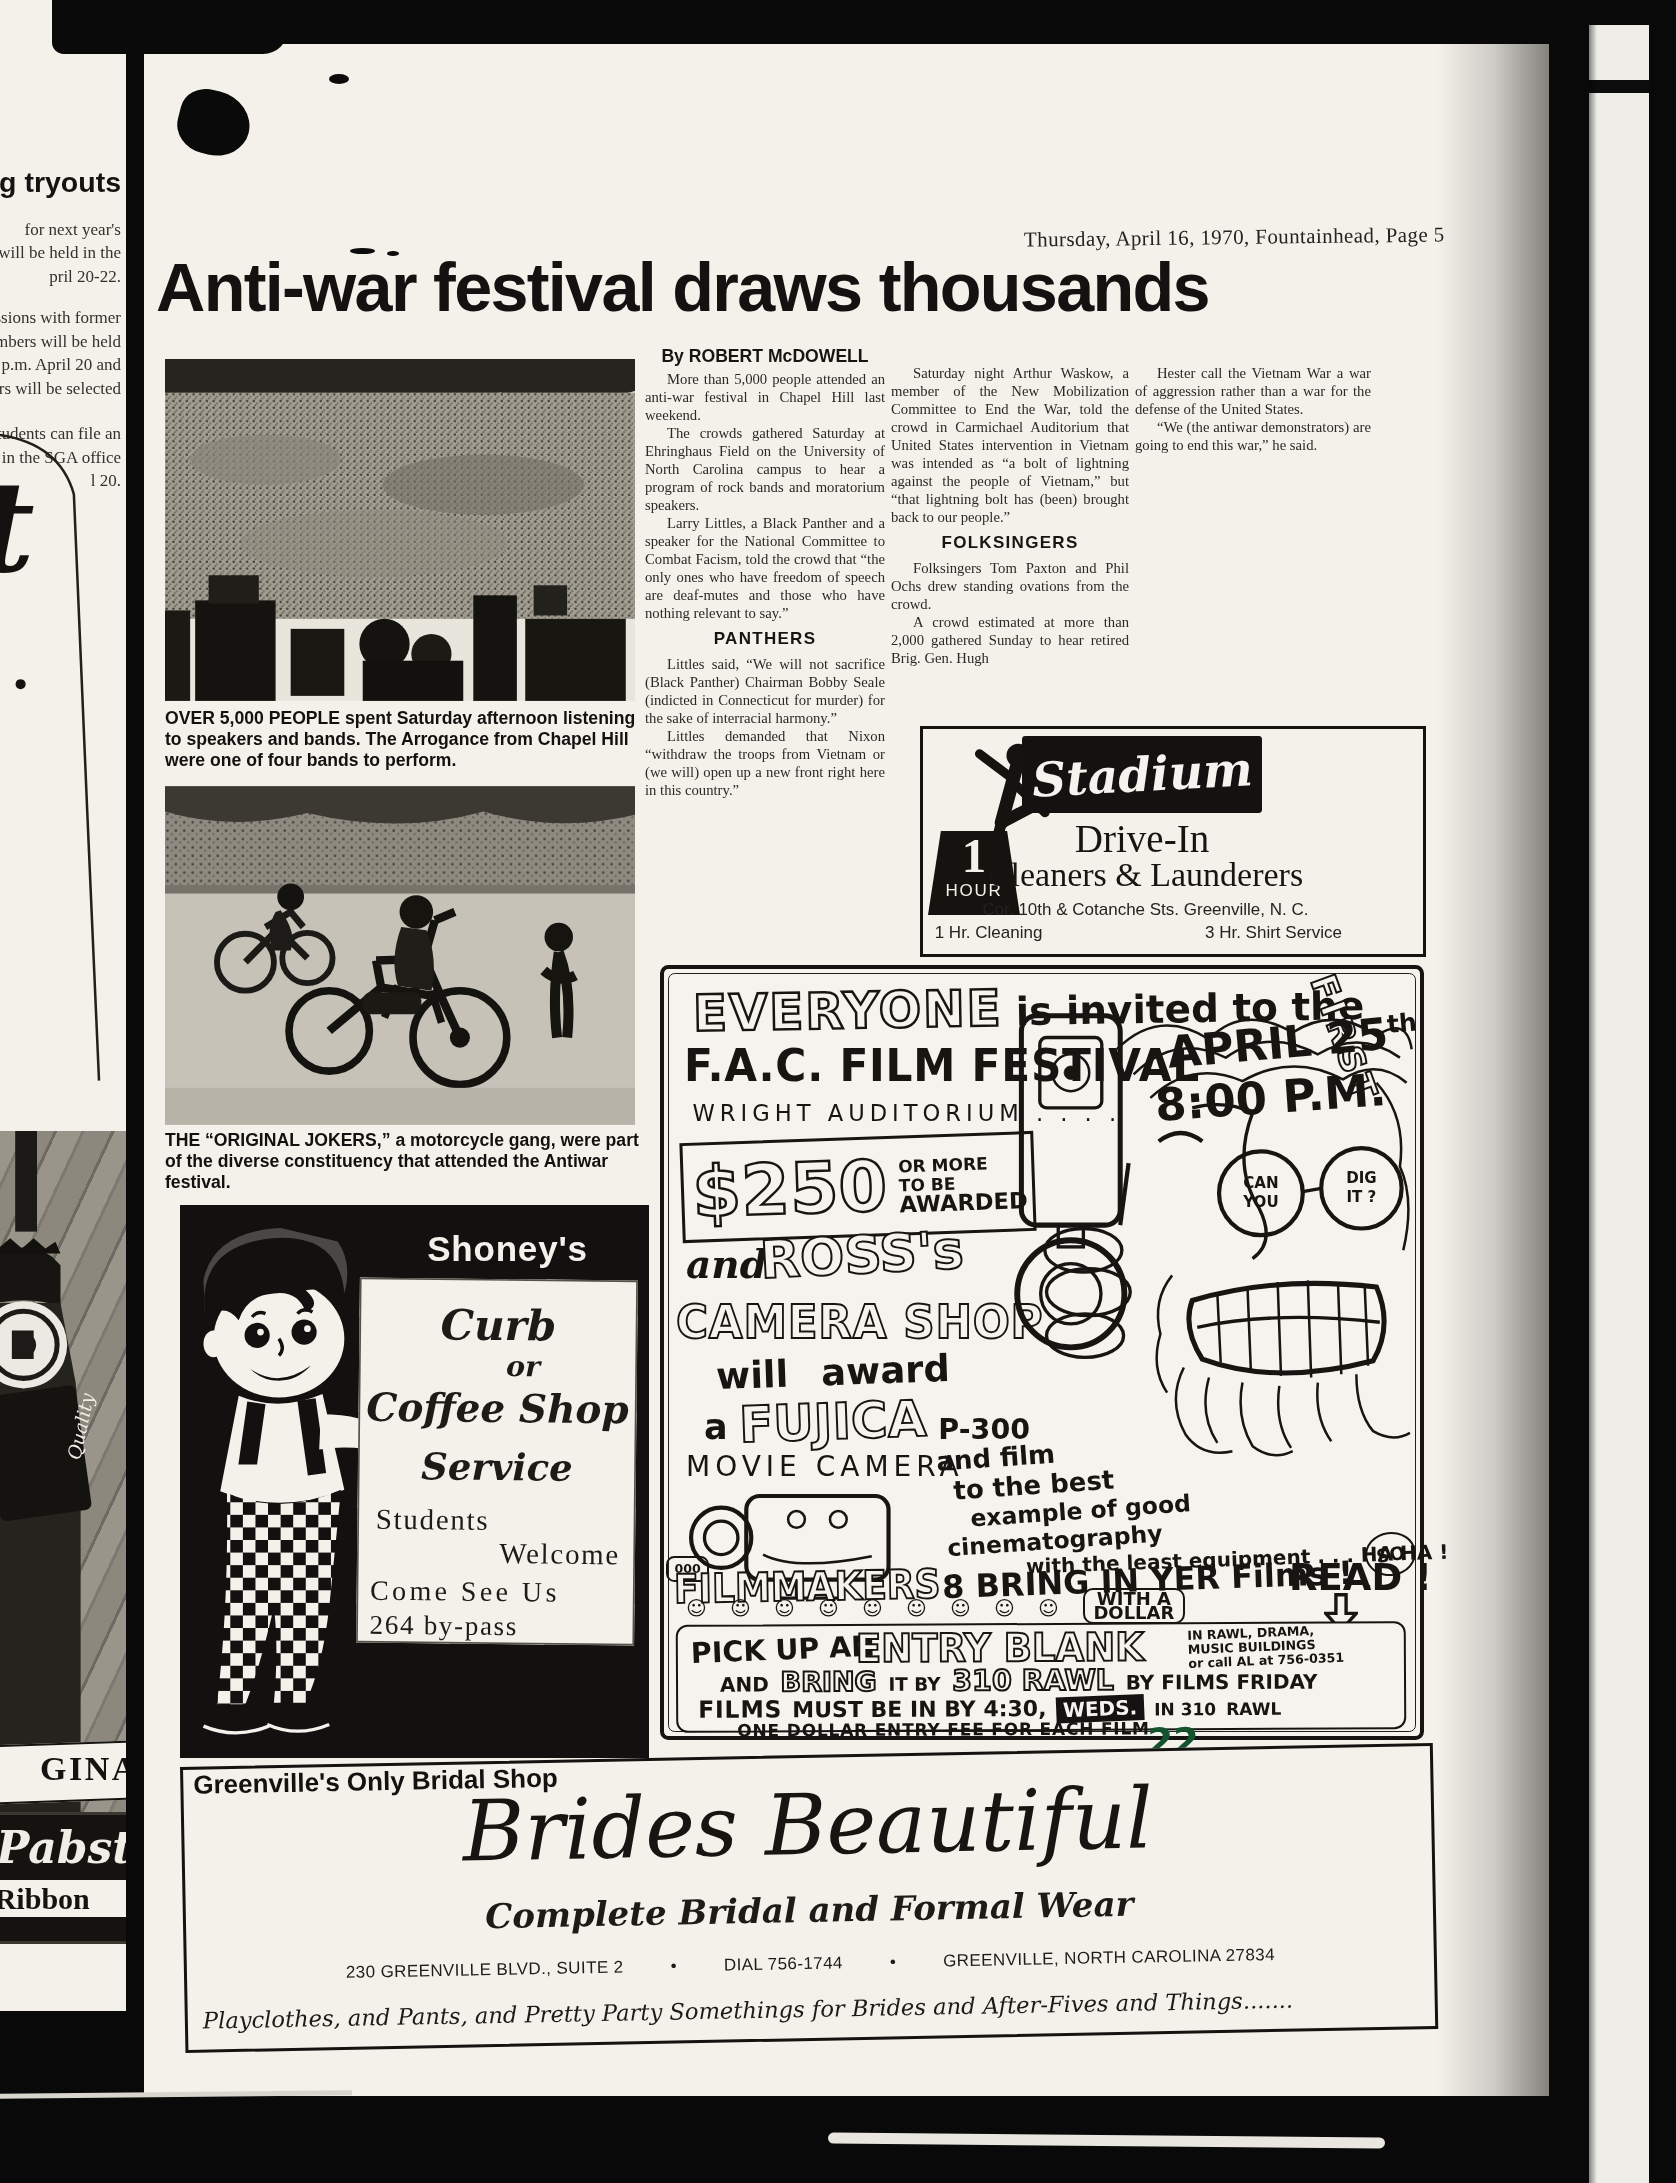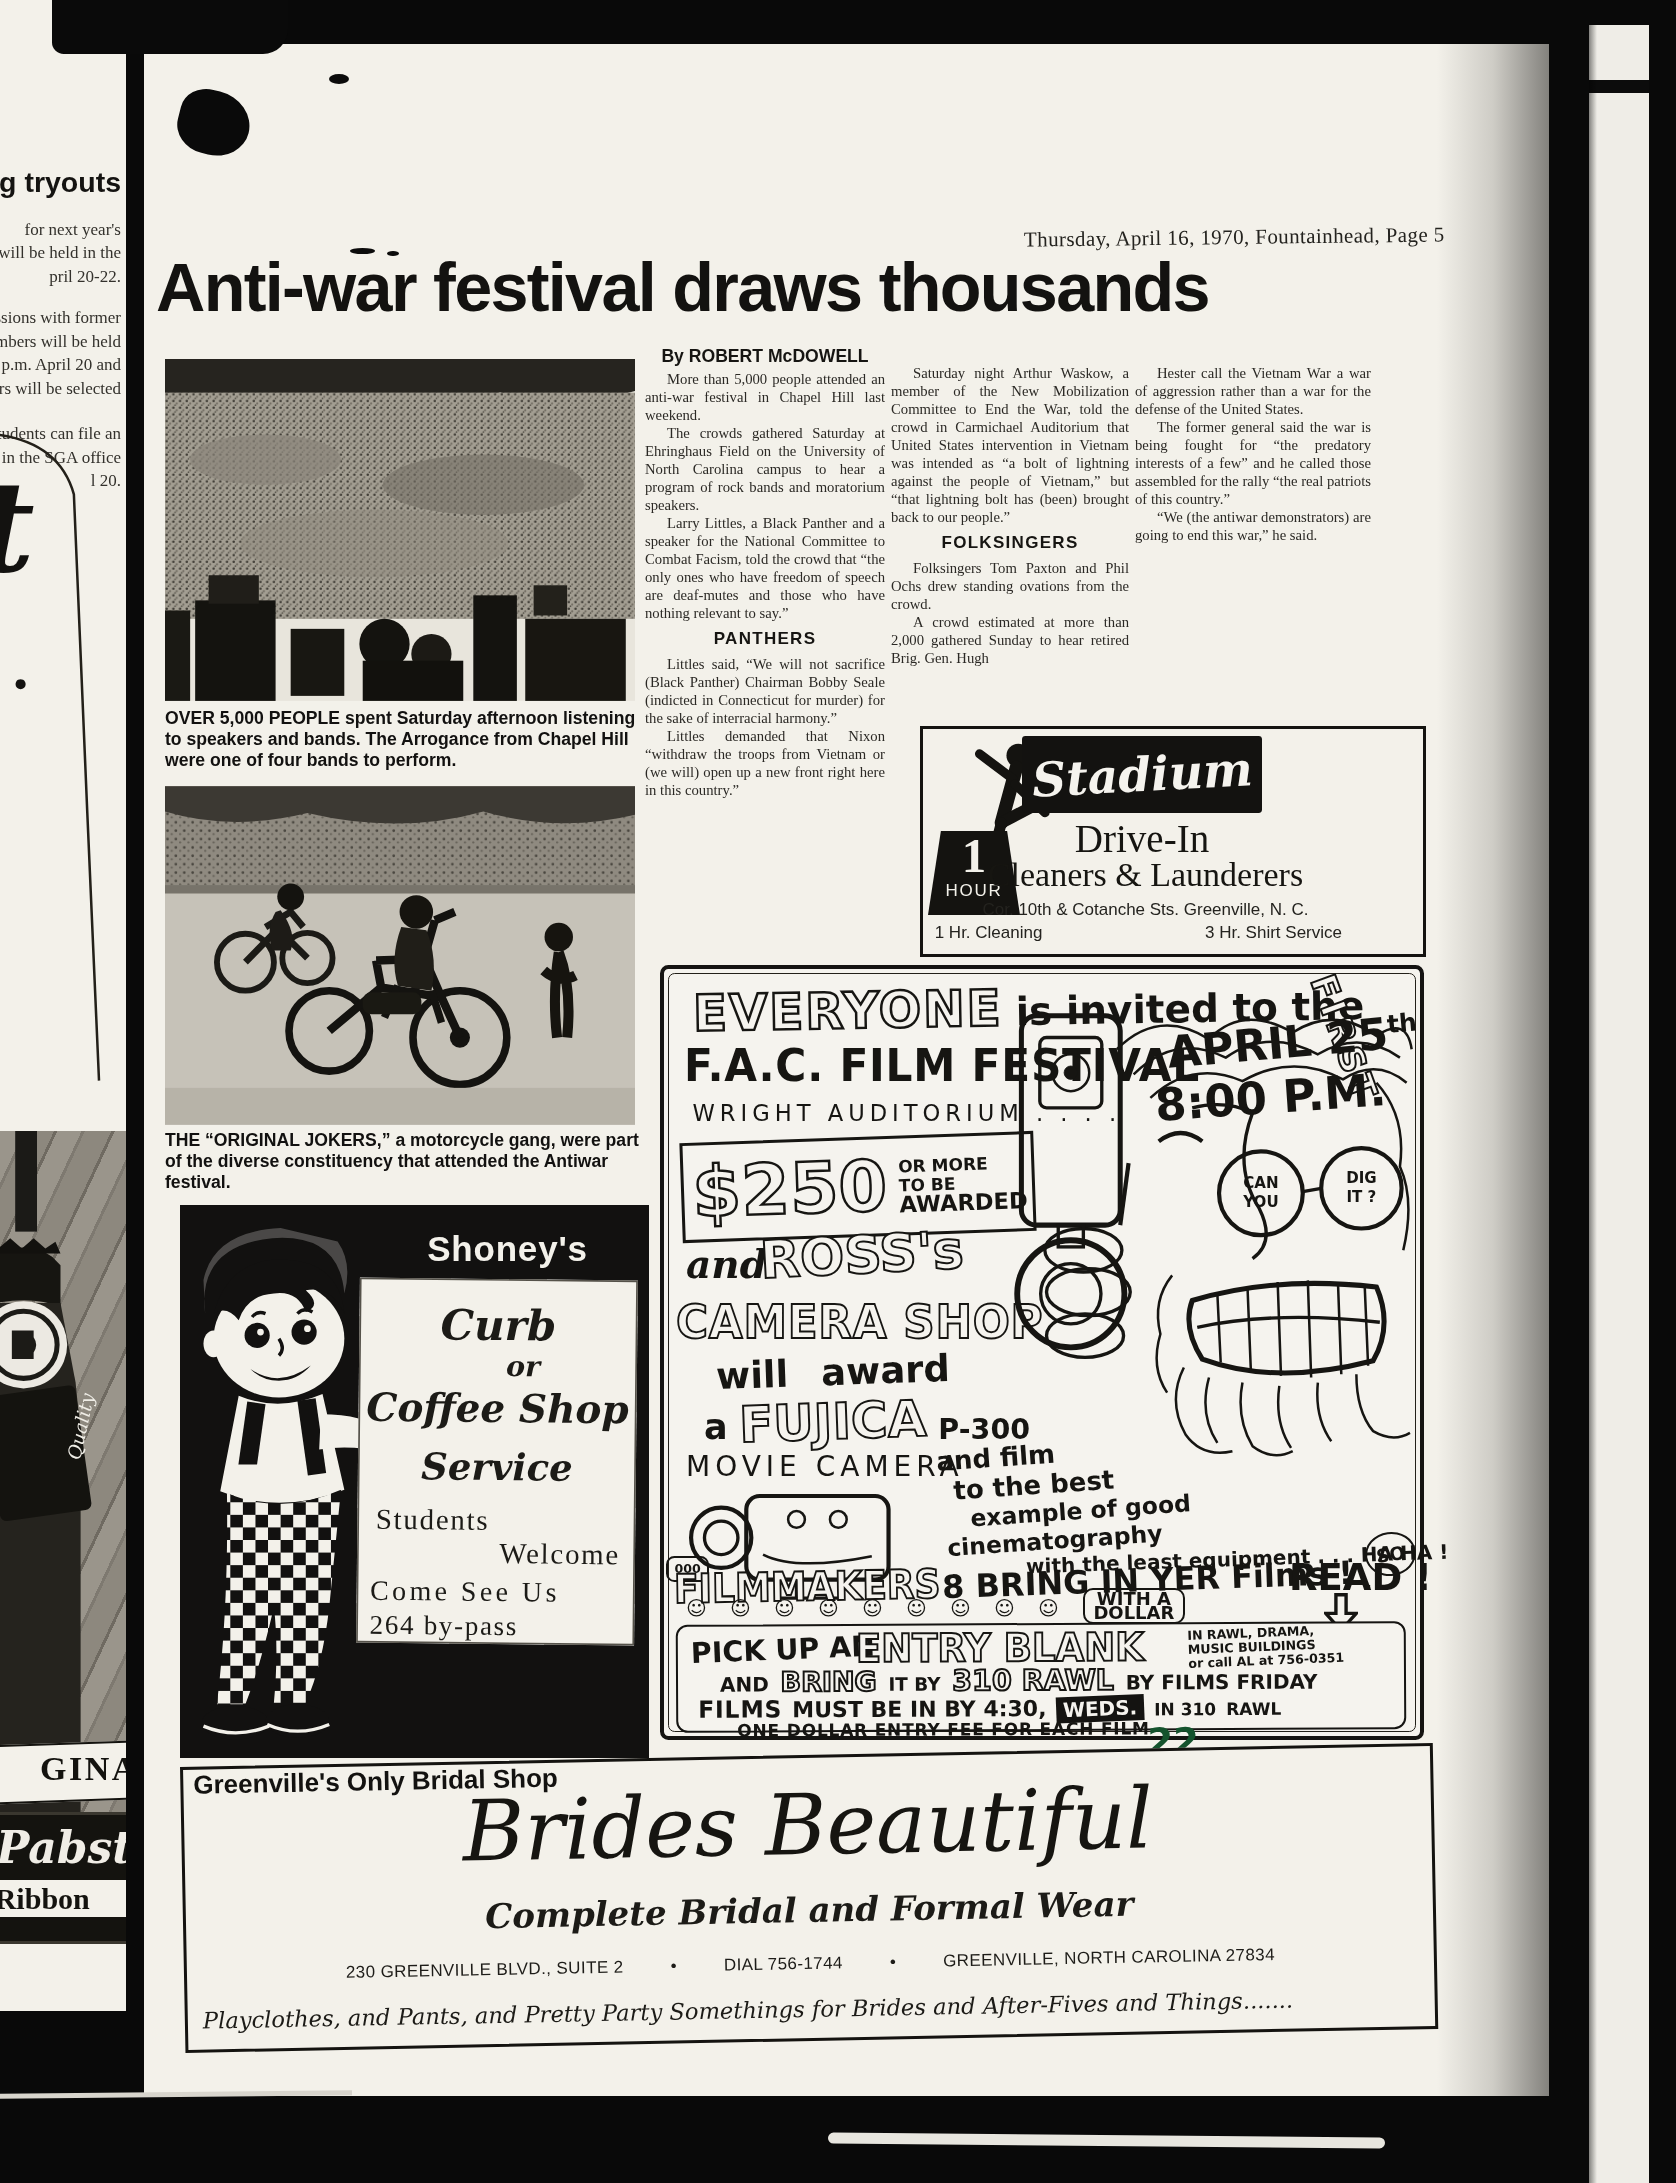--- a/index.html
+++ b/index.html
@@ -167,21 +167,20 @@
 
   <div class="a col" style="left:891px;top:364px;width:238px;">
     <p>Saturday night Arthur Waskow, a member of the New Mobilization Committee to End the War, told the crowd in Carmichael Auditorium that United States intervention in Vietnam was intended as “a bolt of lightning against the people of Vietnam,” but “that lightning bolt has (been) brought back to our people.”</p>
     <div class="subhead">FOLKSINGERS</div>
     <p>Folksingers Tom Paxton and Phil Ochs drew standing ovations from the crowd.</p>
     <p>A crowd estimated at more than 2,000 gathered Sunday to hear retired Brig. Gen. Hugh</p>
   </div>
 
   <div class="a col" style="left:1135px;top:364px;width:236px;">
     <p>Hester call the Vietnam War a war of aggression rather than a war for the defense of the United States.</p>
-    <p>The former general said the war is being fought for “the predatory interests of a few” and he called those assembled for the rally “the real patriots of this country.”</p>
     <p>“We (the antiwar demonstrators) are going to end this war,” he said.</p>
   </div>
 
   <div class="a paper" style="left:920px;top:726px;width:500px;height:225px;border:3.4px solid #141310;">
     <svg class="a" style="left:18.4px;top:3.4px;" width="151" height="168" viewBox="0 0 180 200">
       <circle cx="92" cy="28" r="14" fill="#141310"></circle>
       <path d="M90 42 L72 108" stroke="#141310" stroke-width="16" stroke-linecap="round"></path>
       <path d="M86 56 L46 26" stroke="#141310" stroke-width="11" stroke-linecap="round"></path>
       <path d="M88 62 L124 96" stroke="#141310" stroke-width="11" stroke-linecap="round"></path>
       <path d="M72 108 L152 66" stroke="#141310" stroke-width="14" stroke-linecap="round"></path>

